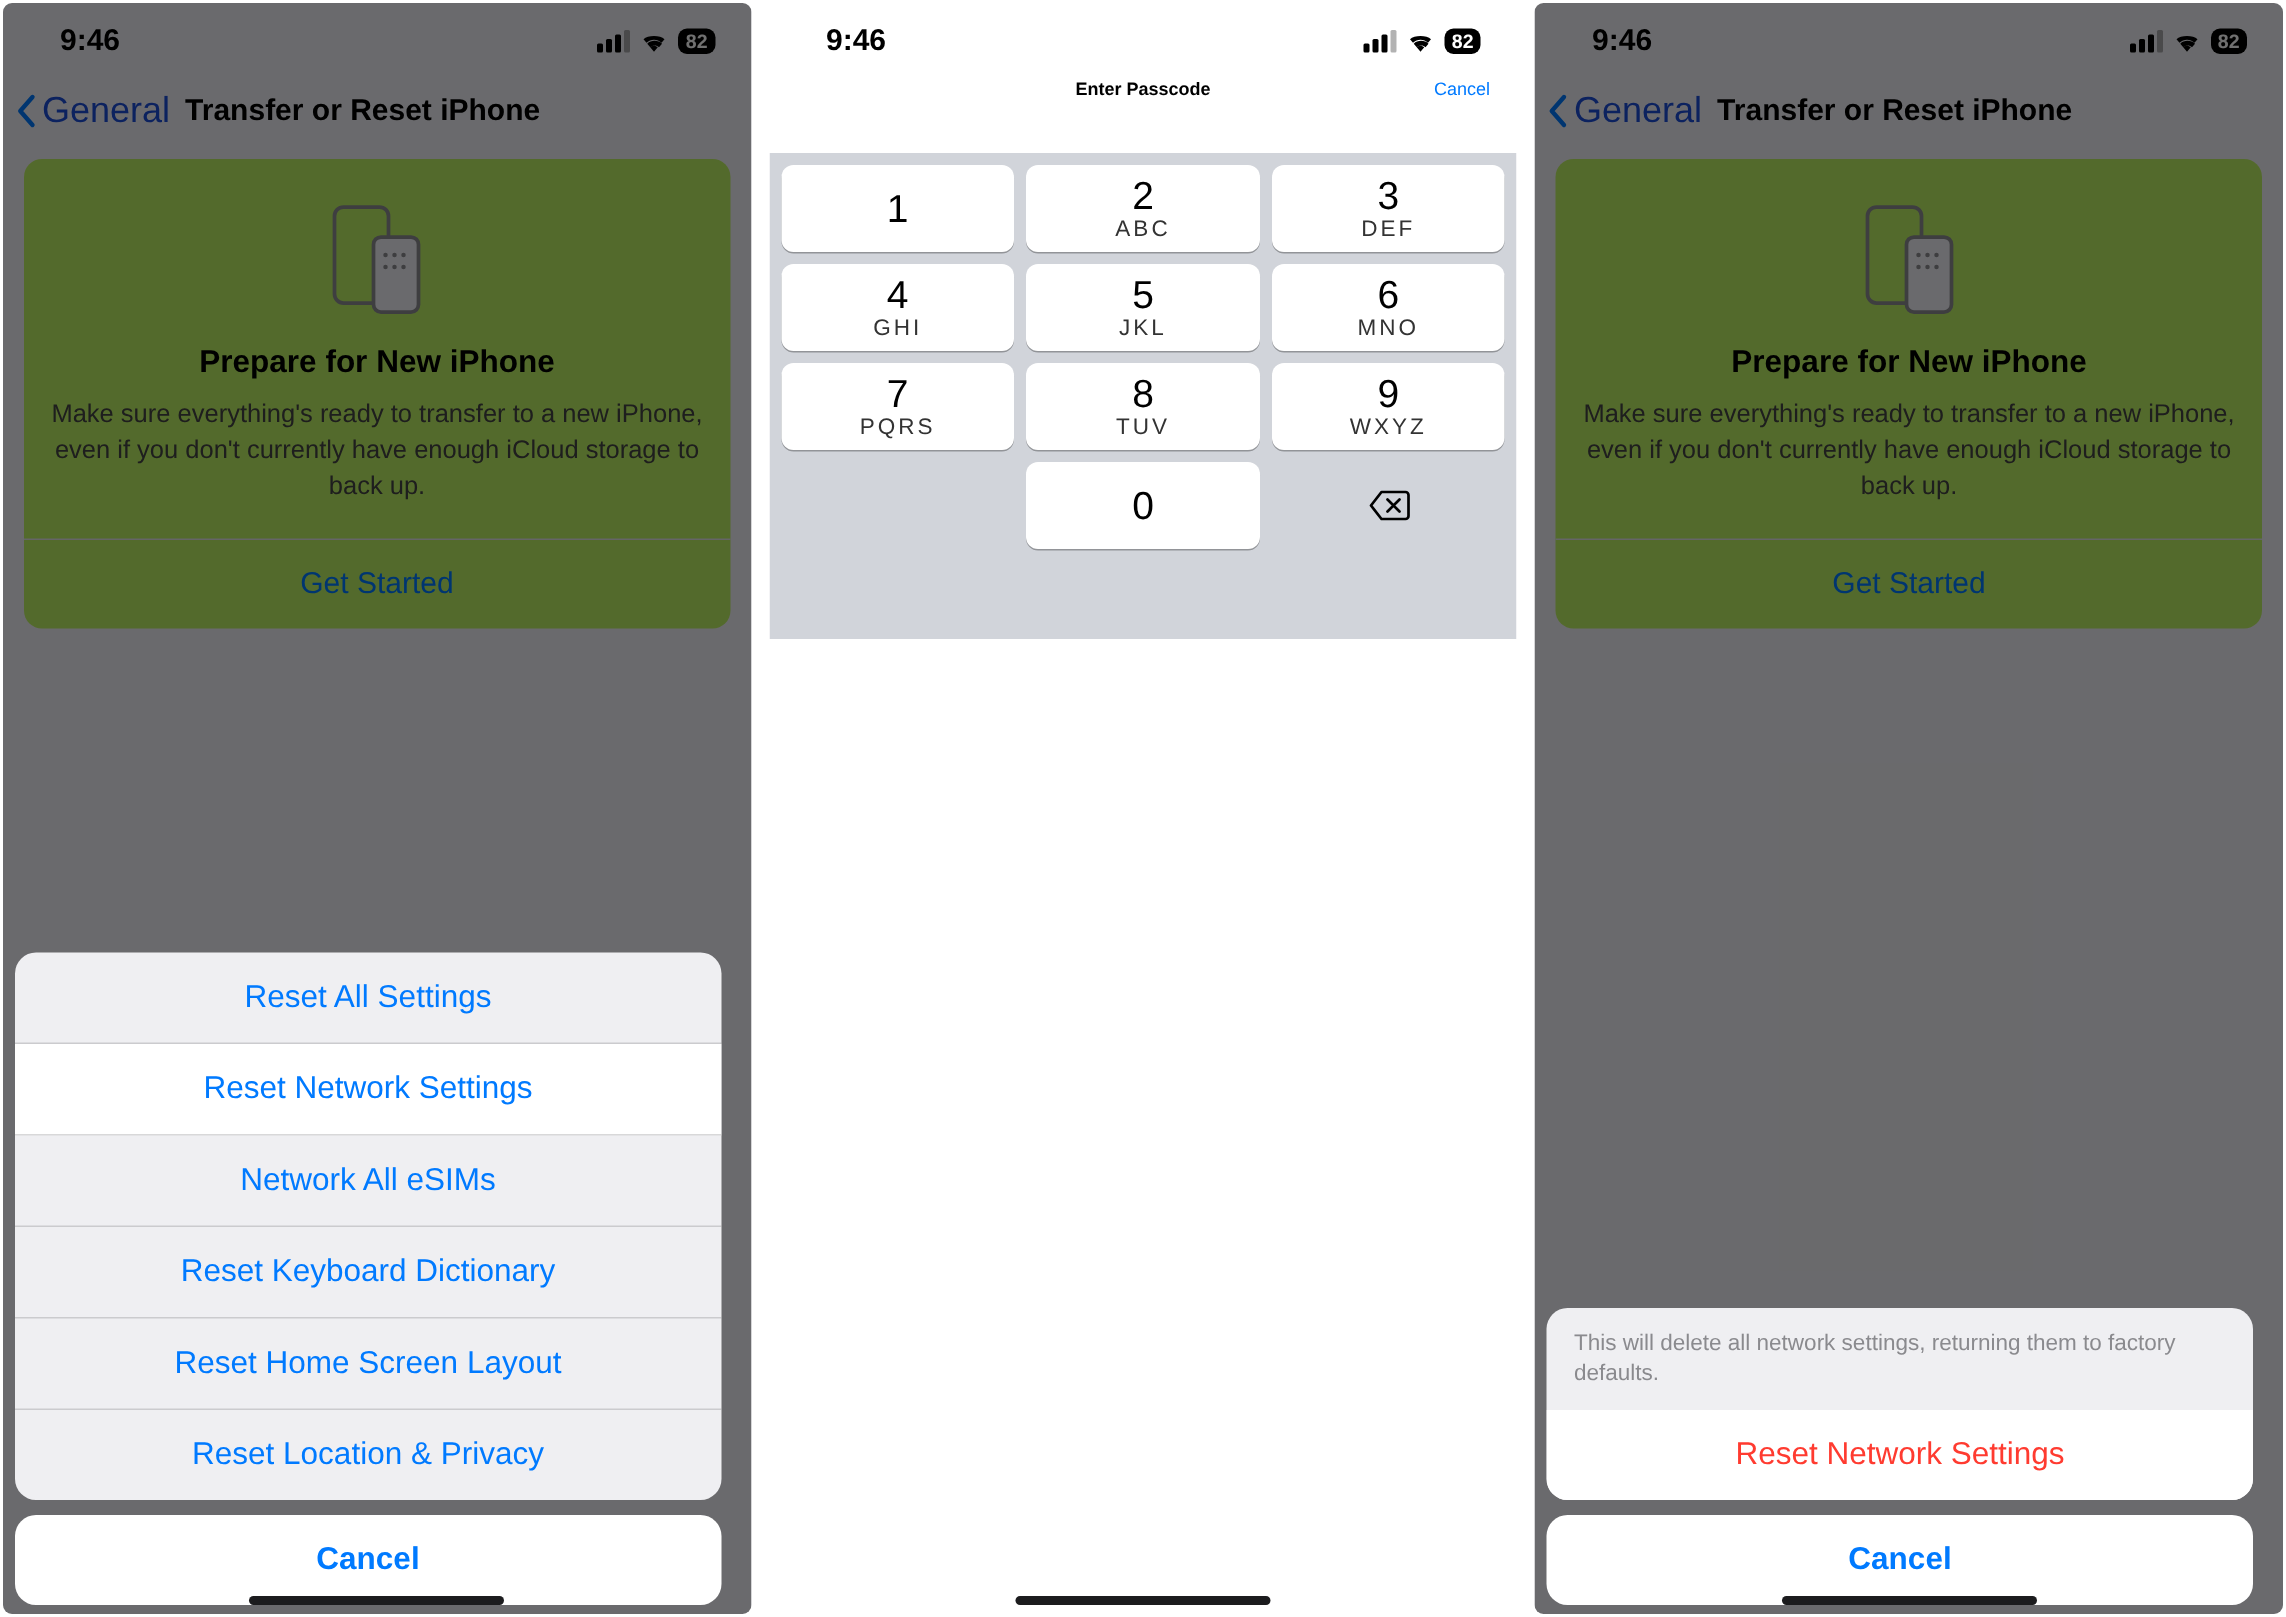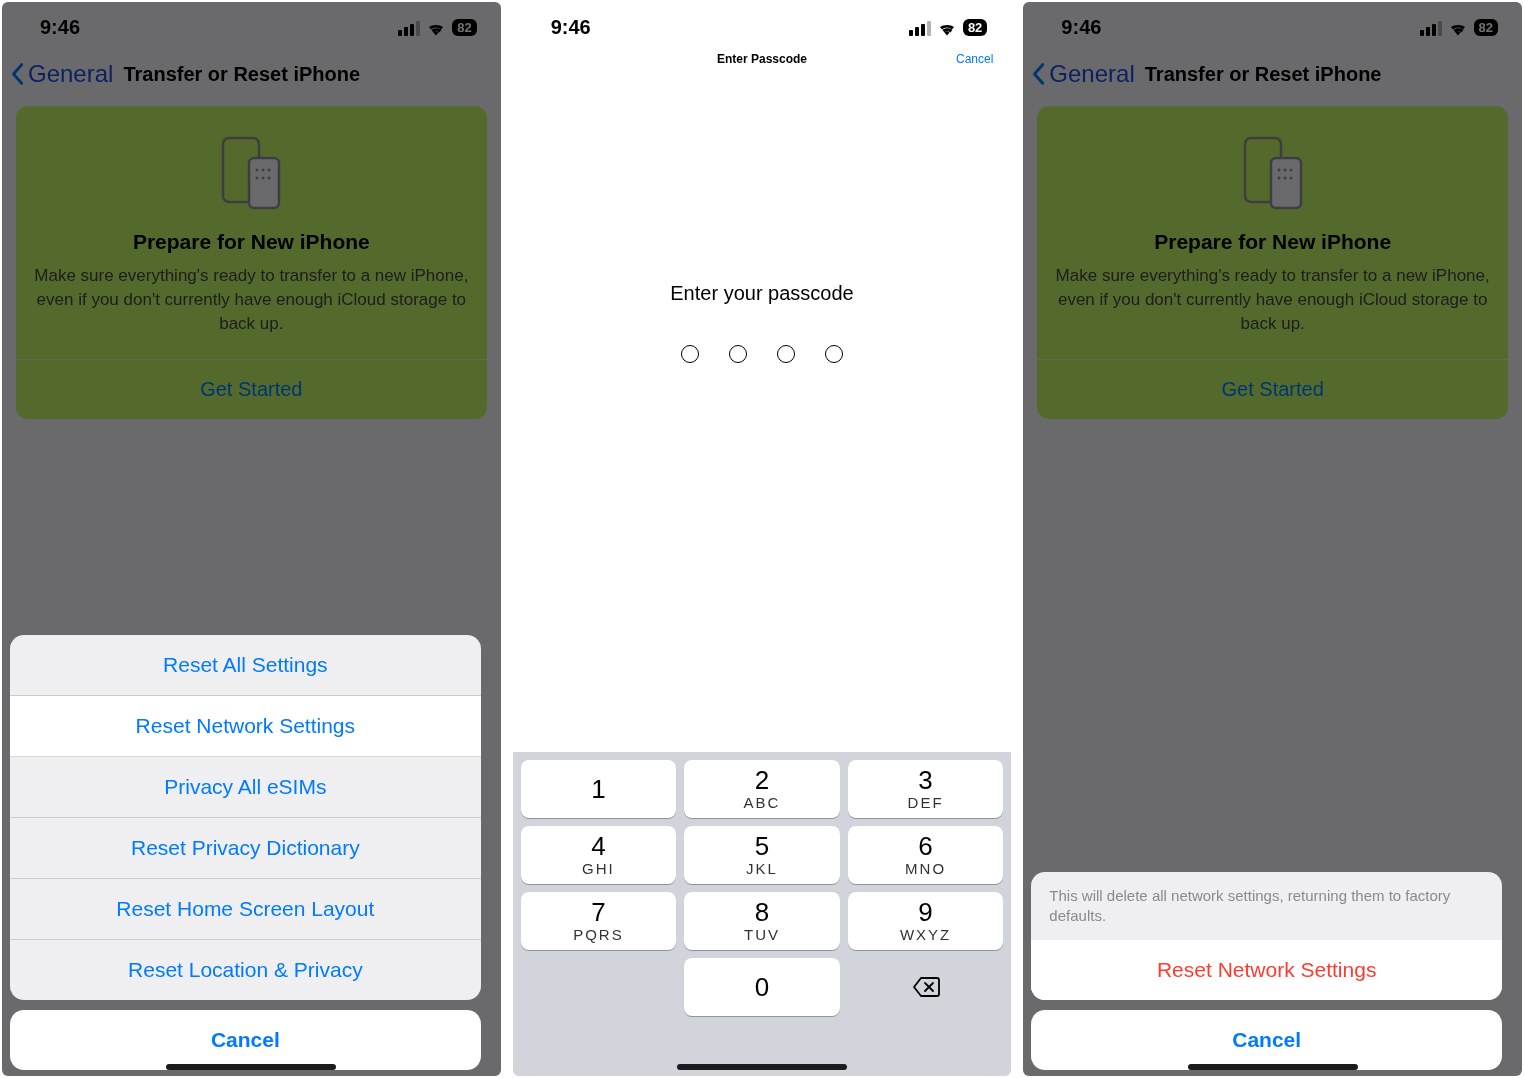--- a/index.html
+++ b/index.html
@@ -1,19 +1,19 @@
 <!DOCTYPE html>
 <html><head>
 <meta charset="utf-8">
 <style>
 *{margin:0;padding:0;box-sizing:border-box;font-family:-apple-system,BlinkMacSystemFont,"Segoe UI",sans-serif;-webkit-font-smoothing:antialiased}
 body{background:#fff;width:1524px;height:1078px;display:flex;gap:12px;padding:2px}
 .phone{flex:1;background:#f2f2f7;border-radius:6px;overflow:hidden;position:relative;display:flex;flex-direction:column}
 .status-bar{height:50px;display:flex;align-items:center;justify-content:space-between;padding:0 24px 0 38px;font-weight:600;font-size:20px;color:#000}
-.status-right{display:flex;align-items:flex-end;gap:6px}
+.status-right{display:flex;align-items:center;gap:6px}
 .signal-icon{display:flex;align-items:flex-end;gap:2px}
 .signal-bar{width:4px;background:#000;border-radius:1px}
 .wifi-icon{width:20px;height:16px}
 .battery-badge{background:#000;color:#fff;font-size:13px;font-weight:700;padding:1px 5px;border-radius:6px}
 .nav-bar{height:44px;display:flex;align-items:center;padding:0 8px;font-size:20px}
 .back-chevron{width:14px;height:24px;margin-right:4px}
 .back-label{color:#1d4ed8;font-size:24px}
 .nav-title{font-weight:600;margin-left:10px;color:#000}
 .content{flex:1;overflow:hidden;position:relative}
 .card{background:#bef264;margin:10px 14px;border-radius:12px;padding:28px 16px 0}
@@ -93,22 +93,22 @@
       <div class="prepare-desc">Make sure everything's ready to transfer to a new iPhone, even if you don't currently have enough iCloud storage to back up.</div>
       <hr class="card-divider">
       <div class="get-started">Get Started</div>
     </div>
   </div>
   <div class="dim-overlay"></div>
   <div class="action-sheet">
     <div class="sheet-group">
       <div class="sheet-item">Reset All Settings</div>
       <div class="sheet-item highlighted">Reset Network Settings</div>
-      <div class="sheet-item">Privacy All eSIMs</div>
-      <div class="sheet-item">Reset Privacy Dictionary</div>
+      <div class="sheet-item">Network All eSIMs</div>
+      <div class="sheet-item">Reset Keyboard Dictionary</div>
       <div class="sheet-item">Reset Home Screen Layout</div>
       <div class="sheet-item">Reset Location &amp; Privacy</div>
     </div>
     <div class="sheet-cancel">Cancel</div>
   </div>
   <div class="home-indicator"></div>
 </div>
 
 <div class="phone" style="background:#fff">
   <div class="status-bar">
@@ -122,29 +122,20 @@
       </span>
       <svg class="wifi-icon" viewBox="0 0 24 18">
           <path fill="#000" d="M12 18l-3-3.6c1.7-1.7 4.3-1.7 6 0L12 18zm-6-7.2l-2.4-2.9C7 4.5 17 4.5 20.4 7.9L18 10.8c-3.3-3.3-8.7-3.3-12 0zm3 3.6l-2.4-2.9c3-3 8.8-3 11.8 0L16 14.4c-2-2-5-2-7 0z"></path>
         </svg>
       <span class="battery-badge">82</span>
     </div>
   </div>
   <div class="passcode-header">
     <span class="passcode-title">Enter Passcode</span>
     <span class="passcode-cancel">Cancel</span>
-  </div>
-  <div class="passcode-body">
-    <div class="passcode-prompt">Enter your passcode</div>
-    <div class="dots">
-      <div class="dot"></div>
-      <div class="dot"></div>
-      <div class="dot"></div>
-      <div class="dot"></div>
-    </div>
   </div>
   <div class="keypad" id="keypad">
       <div class="key">
         <div class="key-num">1</div>
       </div>
       <div class="key">
         <div class="key-num">2</div>
         <div class="key-letters">ABC</div>
       </div>
       <div class="key">

